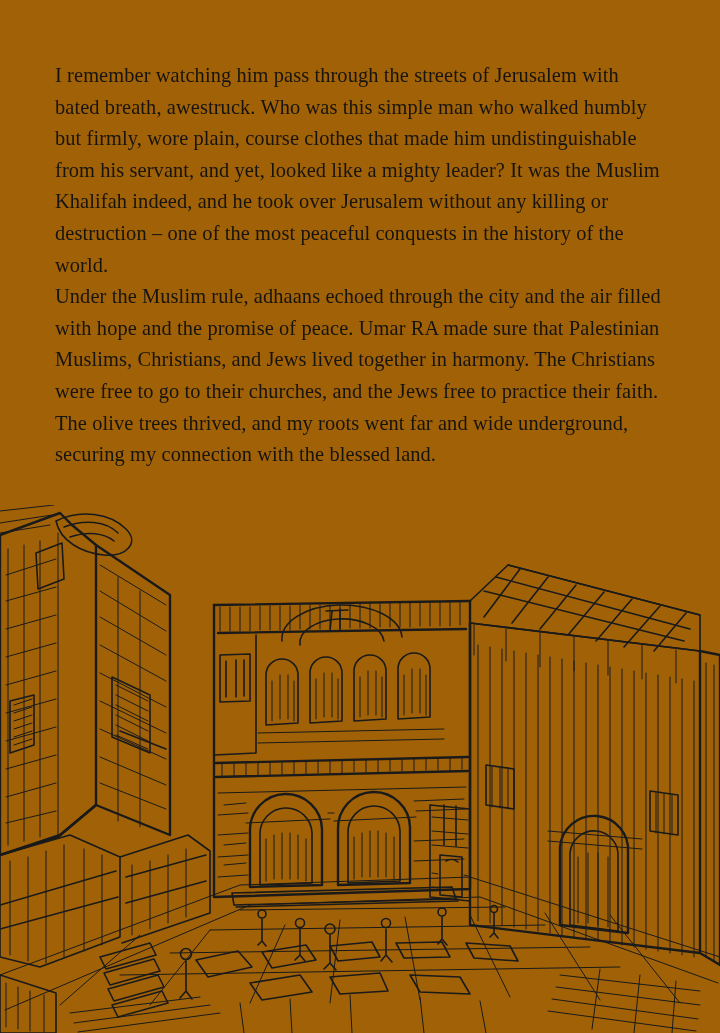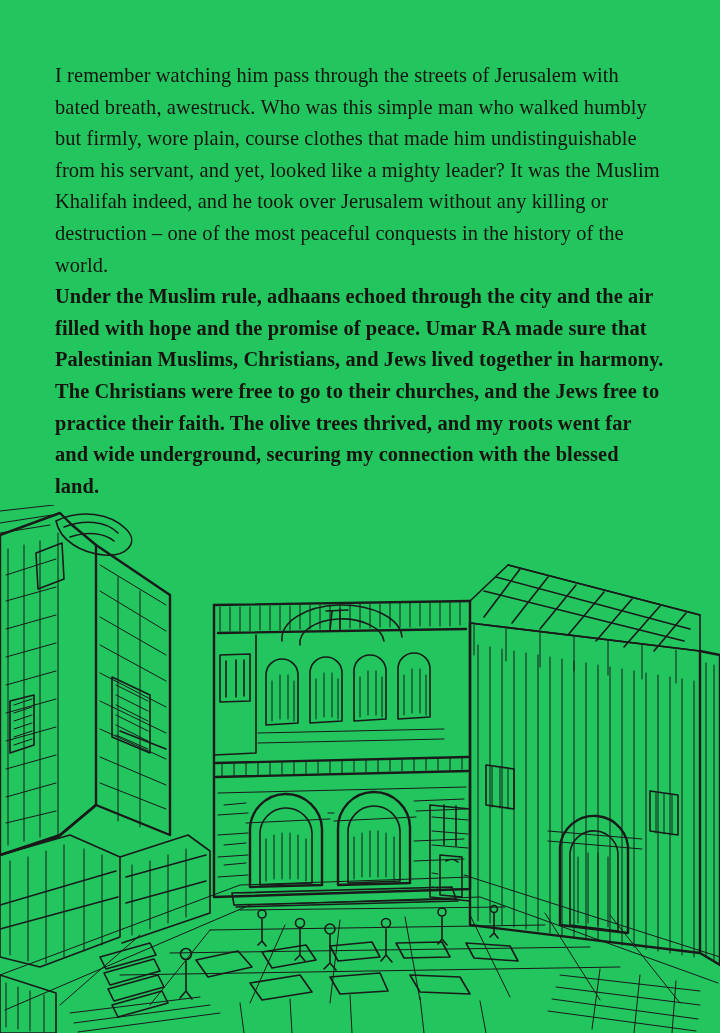--- a/index.html
+++ b/index.html
@@ -11,40 +11,39 @@
     width: 720px;
     height: 1033px;
     overflow: hidden;
     font-family: "Liberation Serif", serif;
     color: #14110f;
   }
   .page {
     position: relative;
     width: 720px;
     height: 1033px;
-    background: #22c55e;
+    background: #a16207;
   }
   .text-block {
     position: absolute;
     left: 55px;
     top: 60px;
     width: 610px;
   }
   .para {
     margin: 0;
     font-size: 20.4px;
     line-height: 31.6px;
     text-align: left;
     letter-spacing: 0.1px;
     color: #17140f;
     font-family: "Liberation Serif", serif;
   }
   .para + .para {
     margin-top: 0px;
-    font-weight: bold;
   }
   .illustration {
     position: absolute;
     left: 0;
     top: 505px;
     width: 720px;
     height: 528px;
   }
   .illustration svg {
     display: block;

